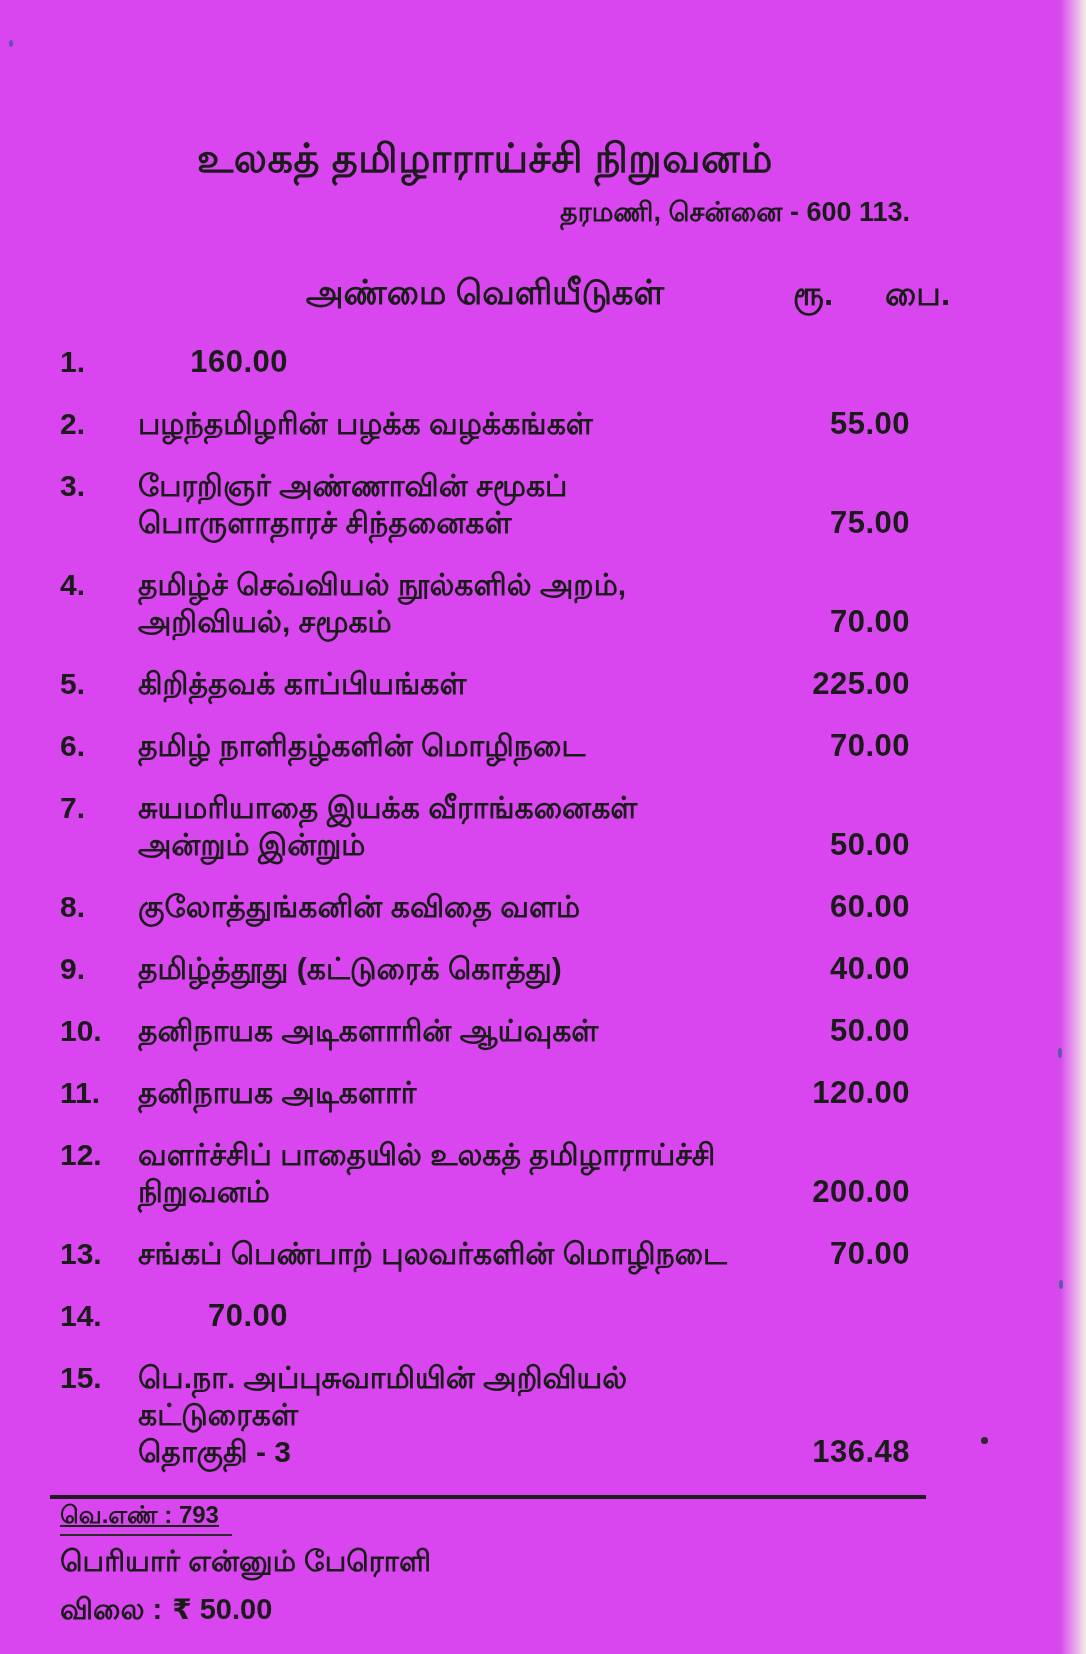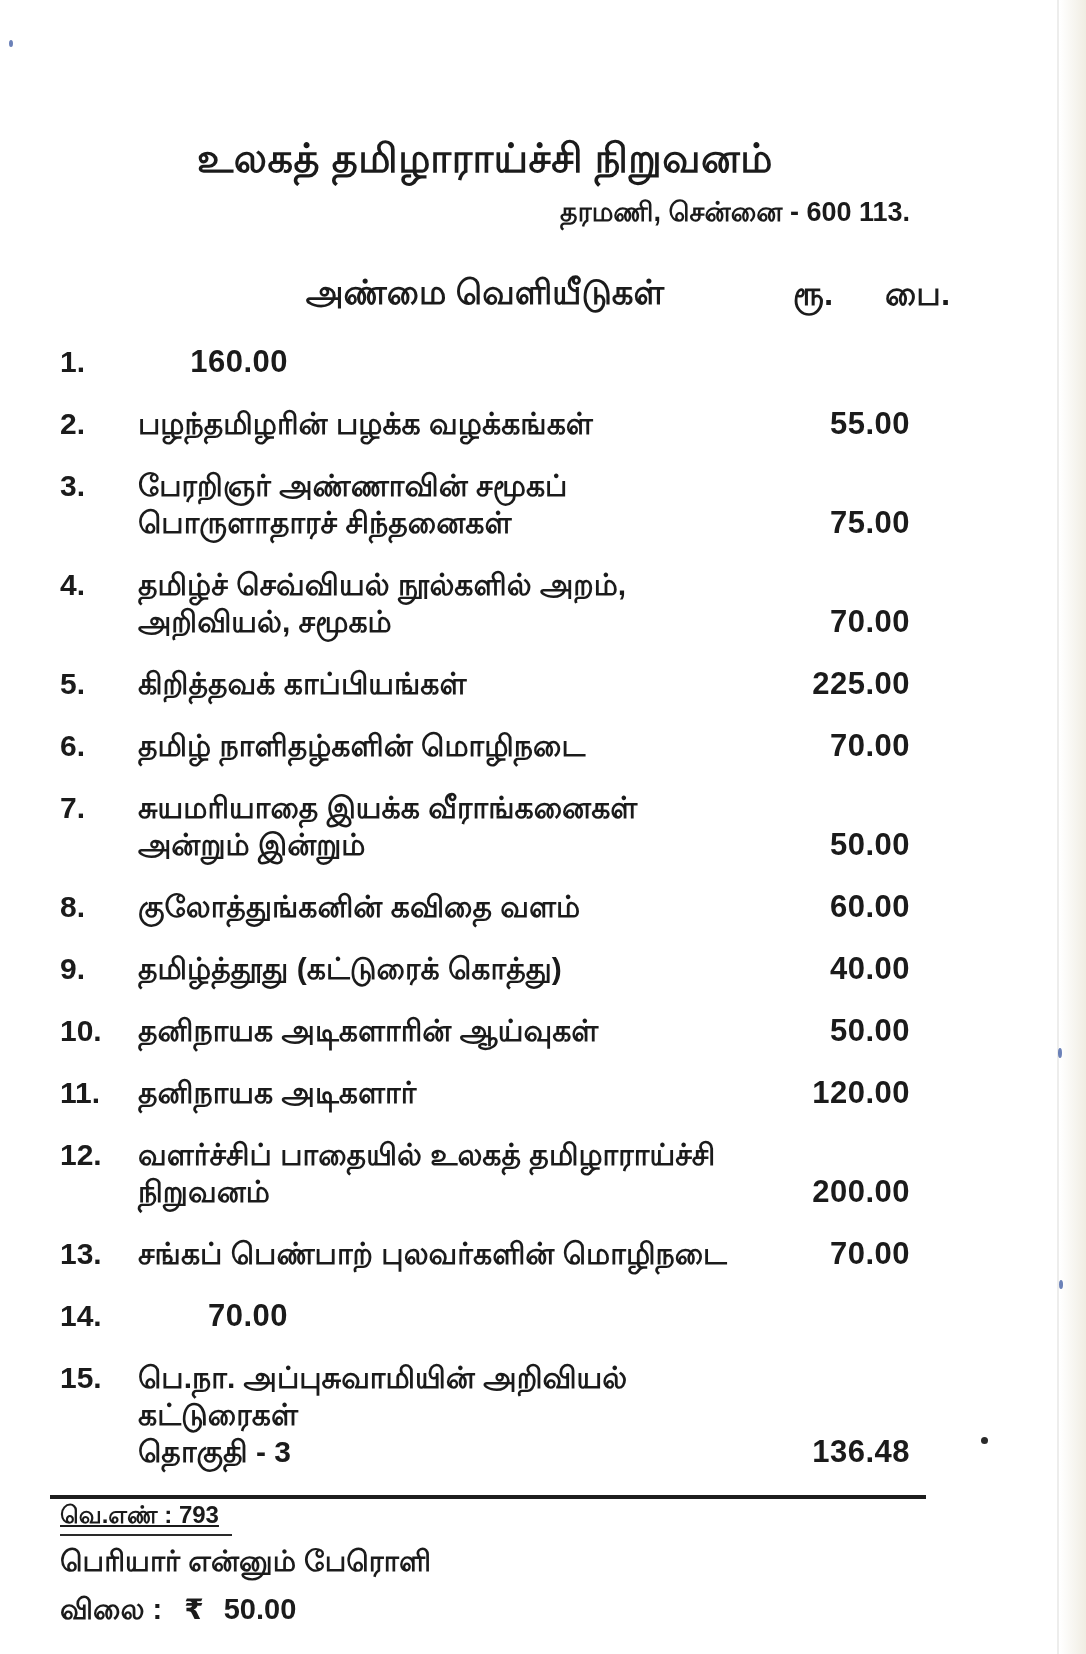--- a/index.html
+++ b/index.html
@@ -4,21 +4,21 @@
 <style>
   html, body { margin: 0; padding: 0; }
   body {
     width: 1086px; height: 1654px;
     background: #e9e6dc;
     font-family: "Liberation Sans", "DejaVu Sans", sans-serif;
   }
   .page {
     position: relative;
     width: 1086px; height: 1654px;
-    background: #ffffff;
+    background: #d946ef;
     color: #1b1b1b;
     overflow: hidden;
   }
   
   .edge-band {
     position: absolute; top: 0; right: 0; width: 26px; height: 100%;
     background: linear-gradient(to right, rgba(248,244,233,0), #f0ede3);
   }
   .edge-line {
     position: absolute; top: 0; right: 27px; width: 2px; height: 100%;
@@ -100,21 +100,21 @@
     padding-bottom: 2px;
     text-decoration: underline;
   }
   .book-title {
     margin-top: 9px;
     font-size: 29px; font-weight: bold;
   }
   .price-line {
     margin-top: 11px;
     font-size: 29px; font-weight: bold;
-    display: flex; align-items: baseline; gap: 20px;
+    display: flex; align-items: baseline; gap: 8px;
   }
   .rupee { font-size: 28px; padding-left: 2px; }
 </style>
 </head>
 <body>
 
 <div class="page">
 
   <div class="edge-line"></div>
   <div class="edge-band"></div>

